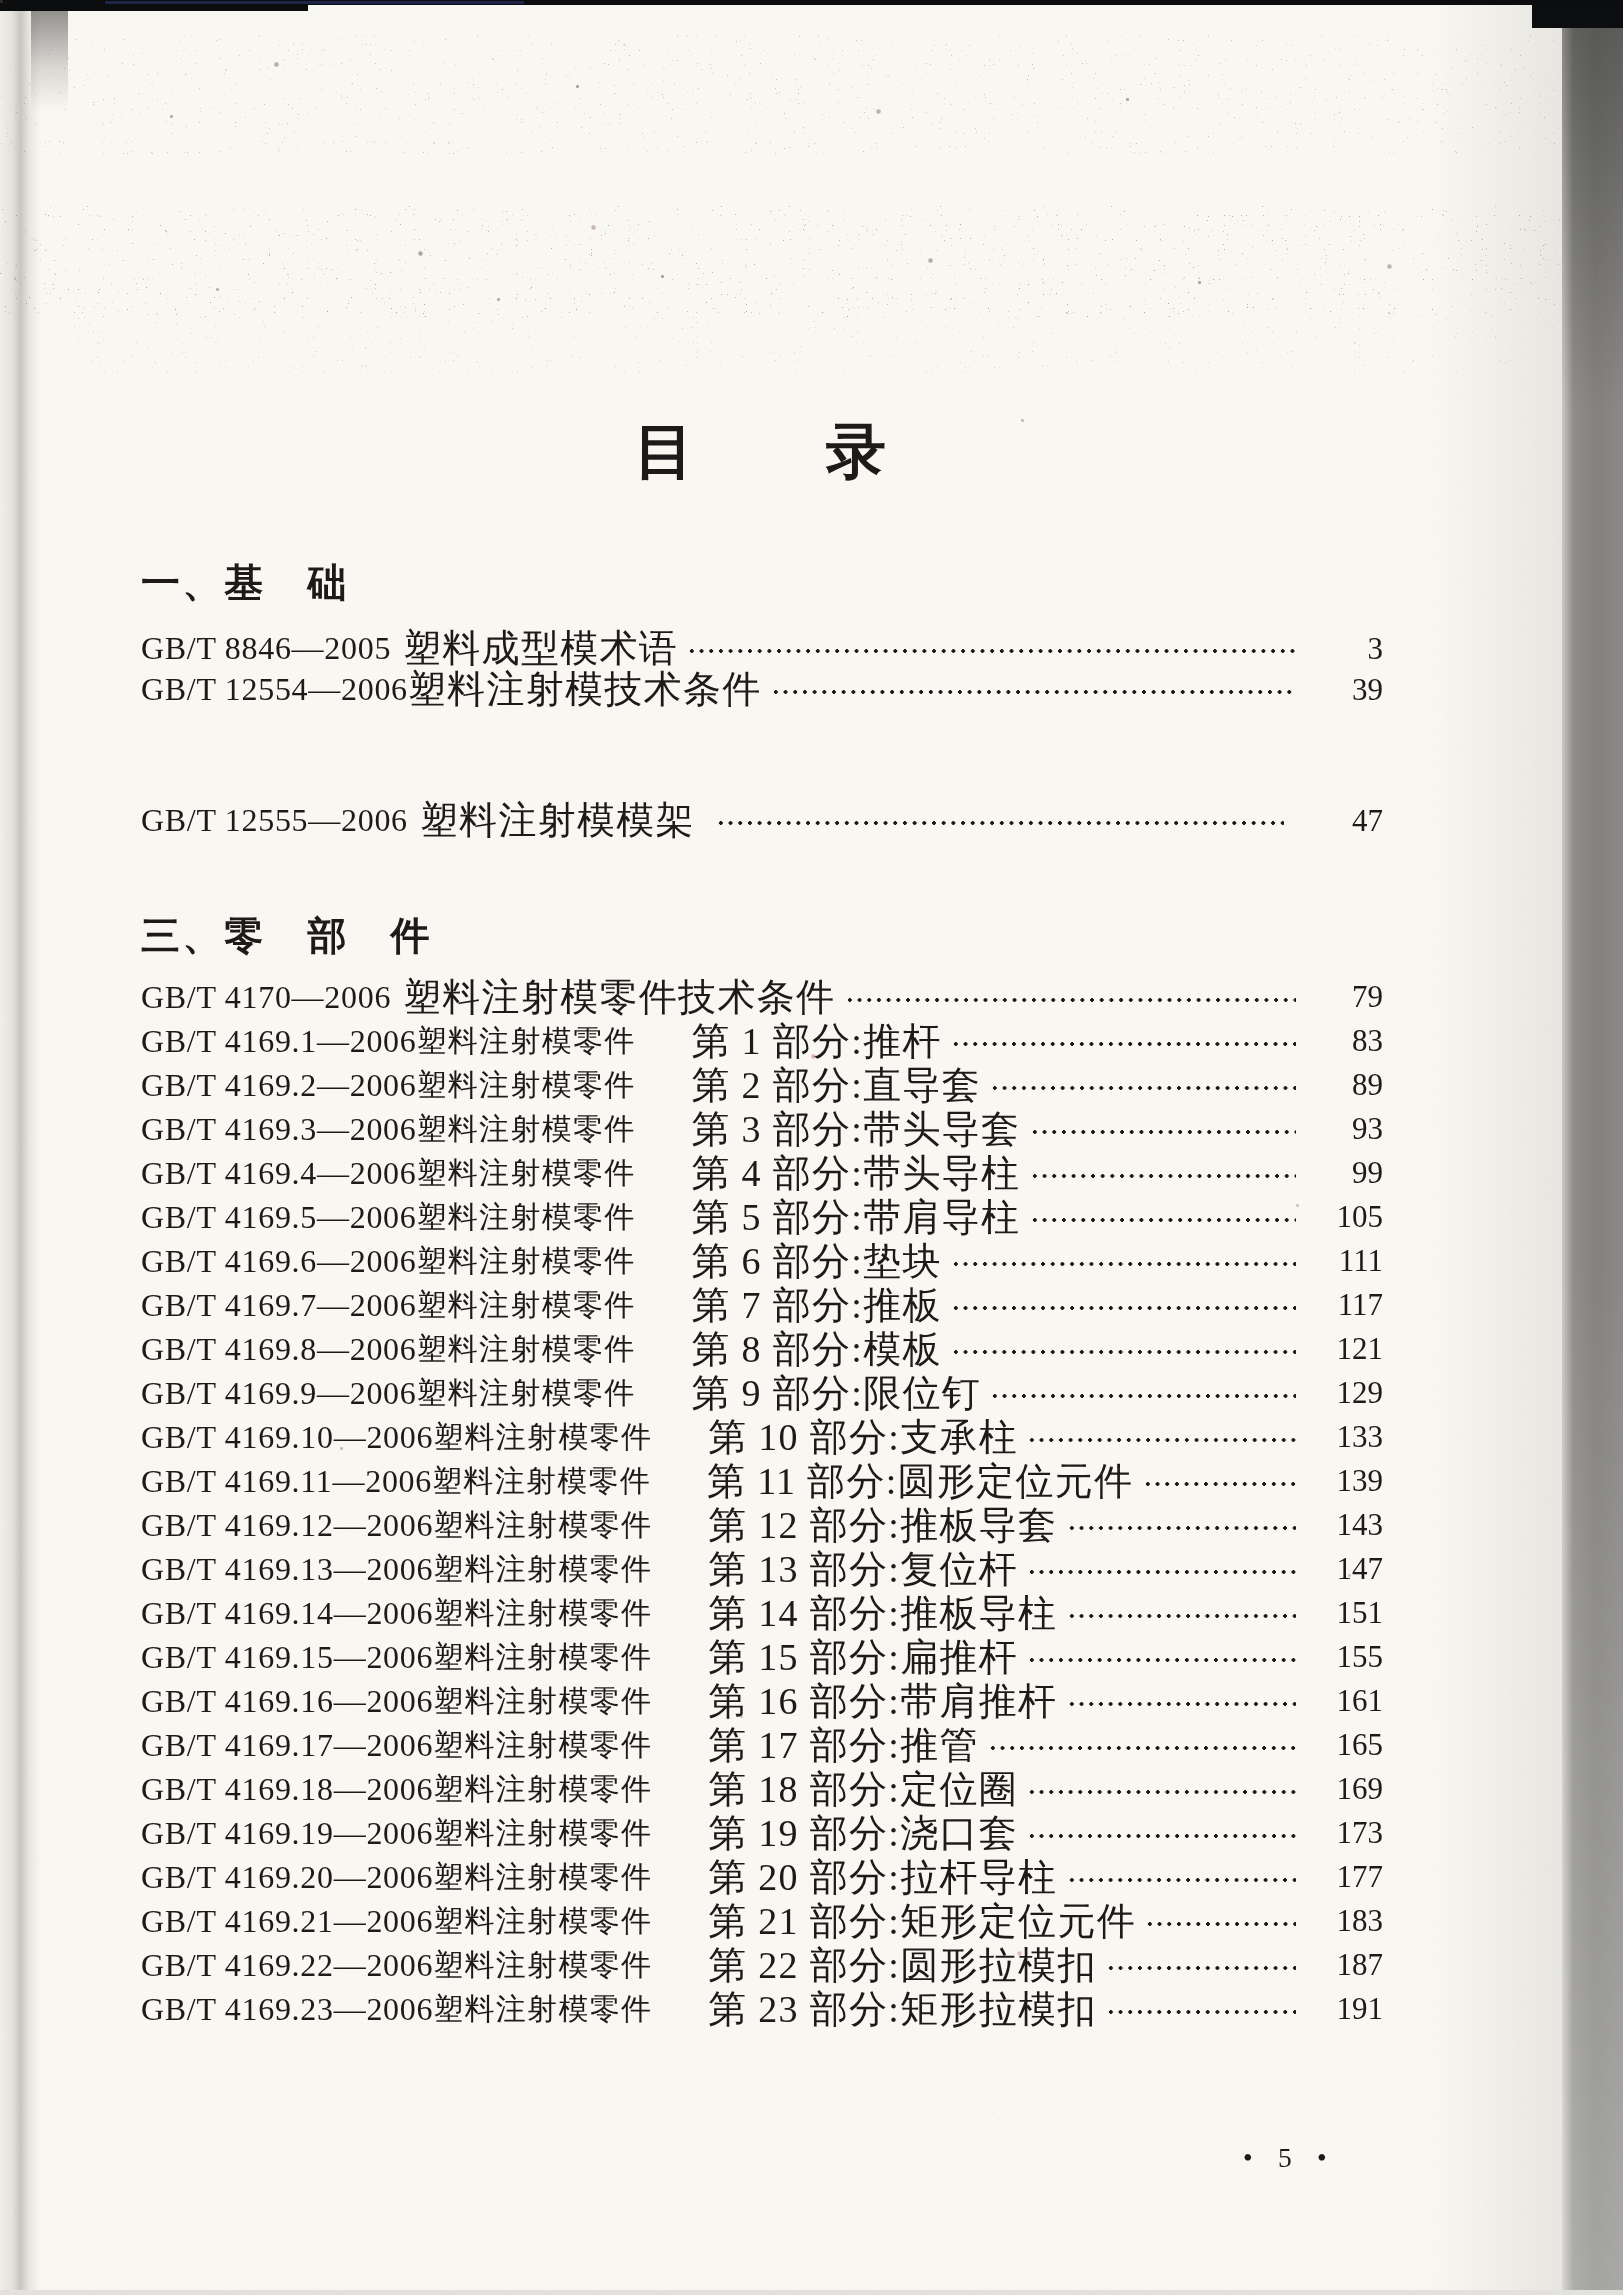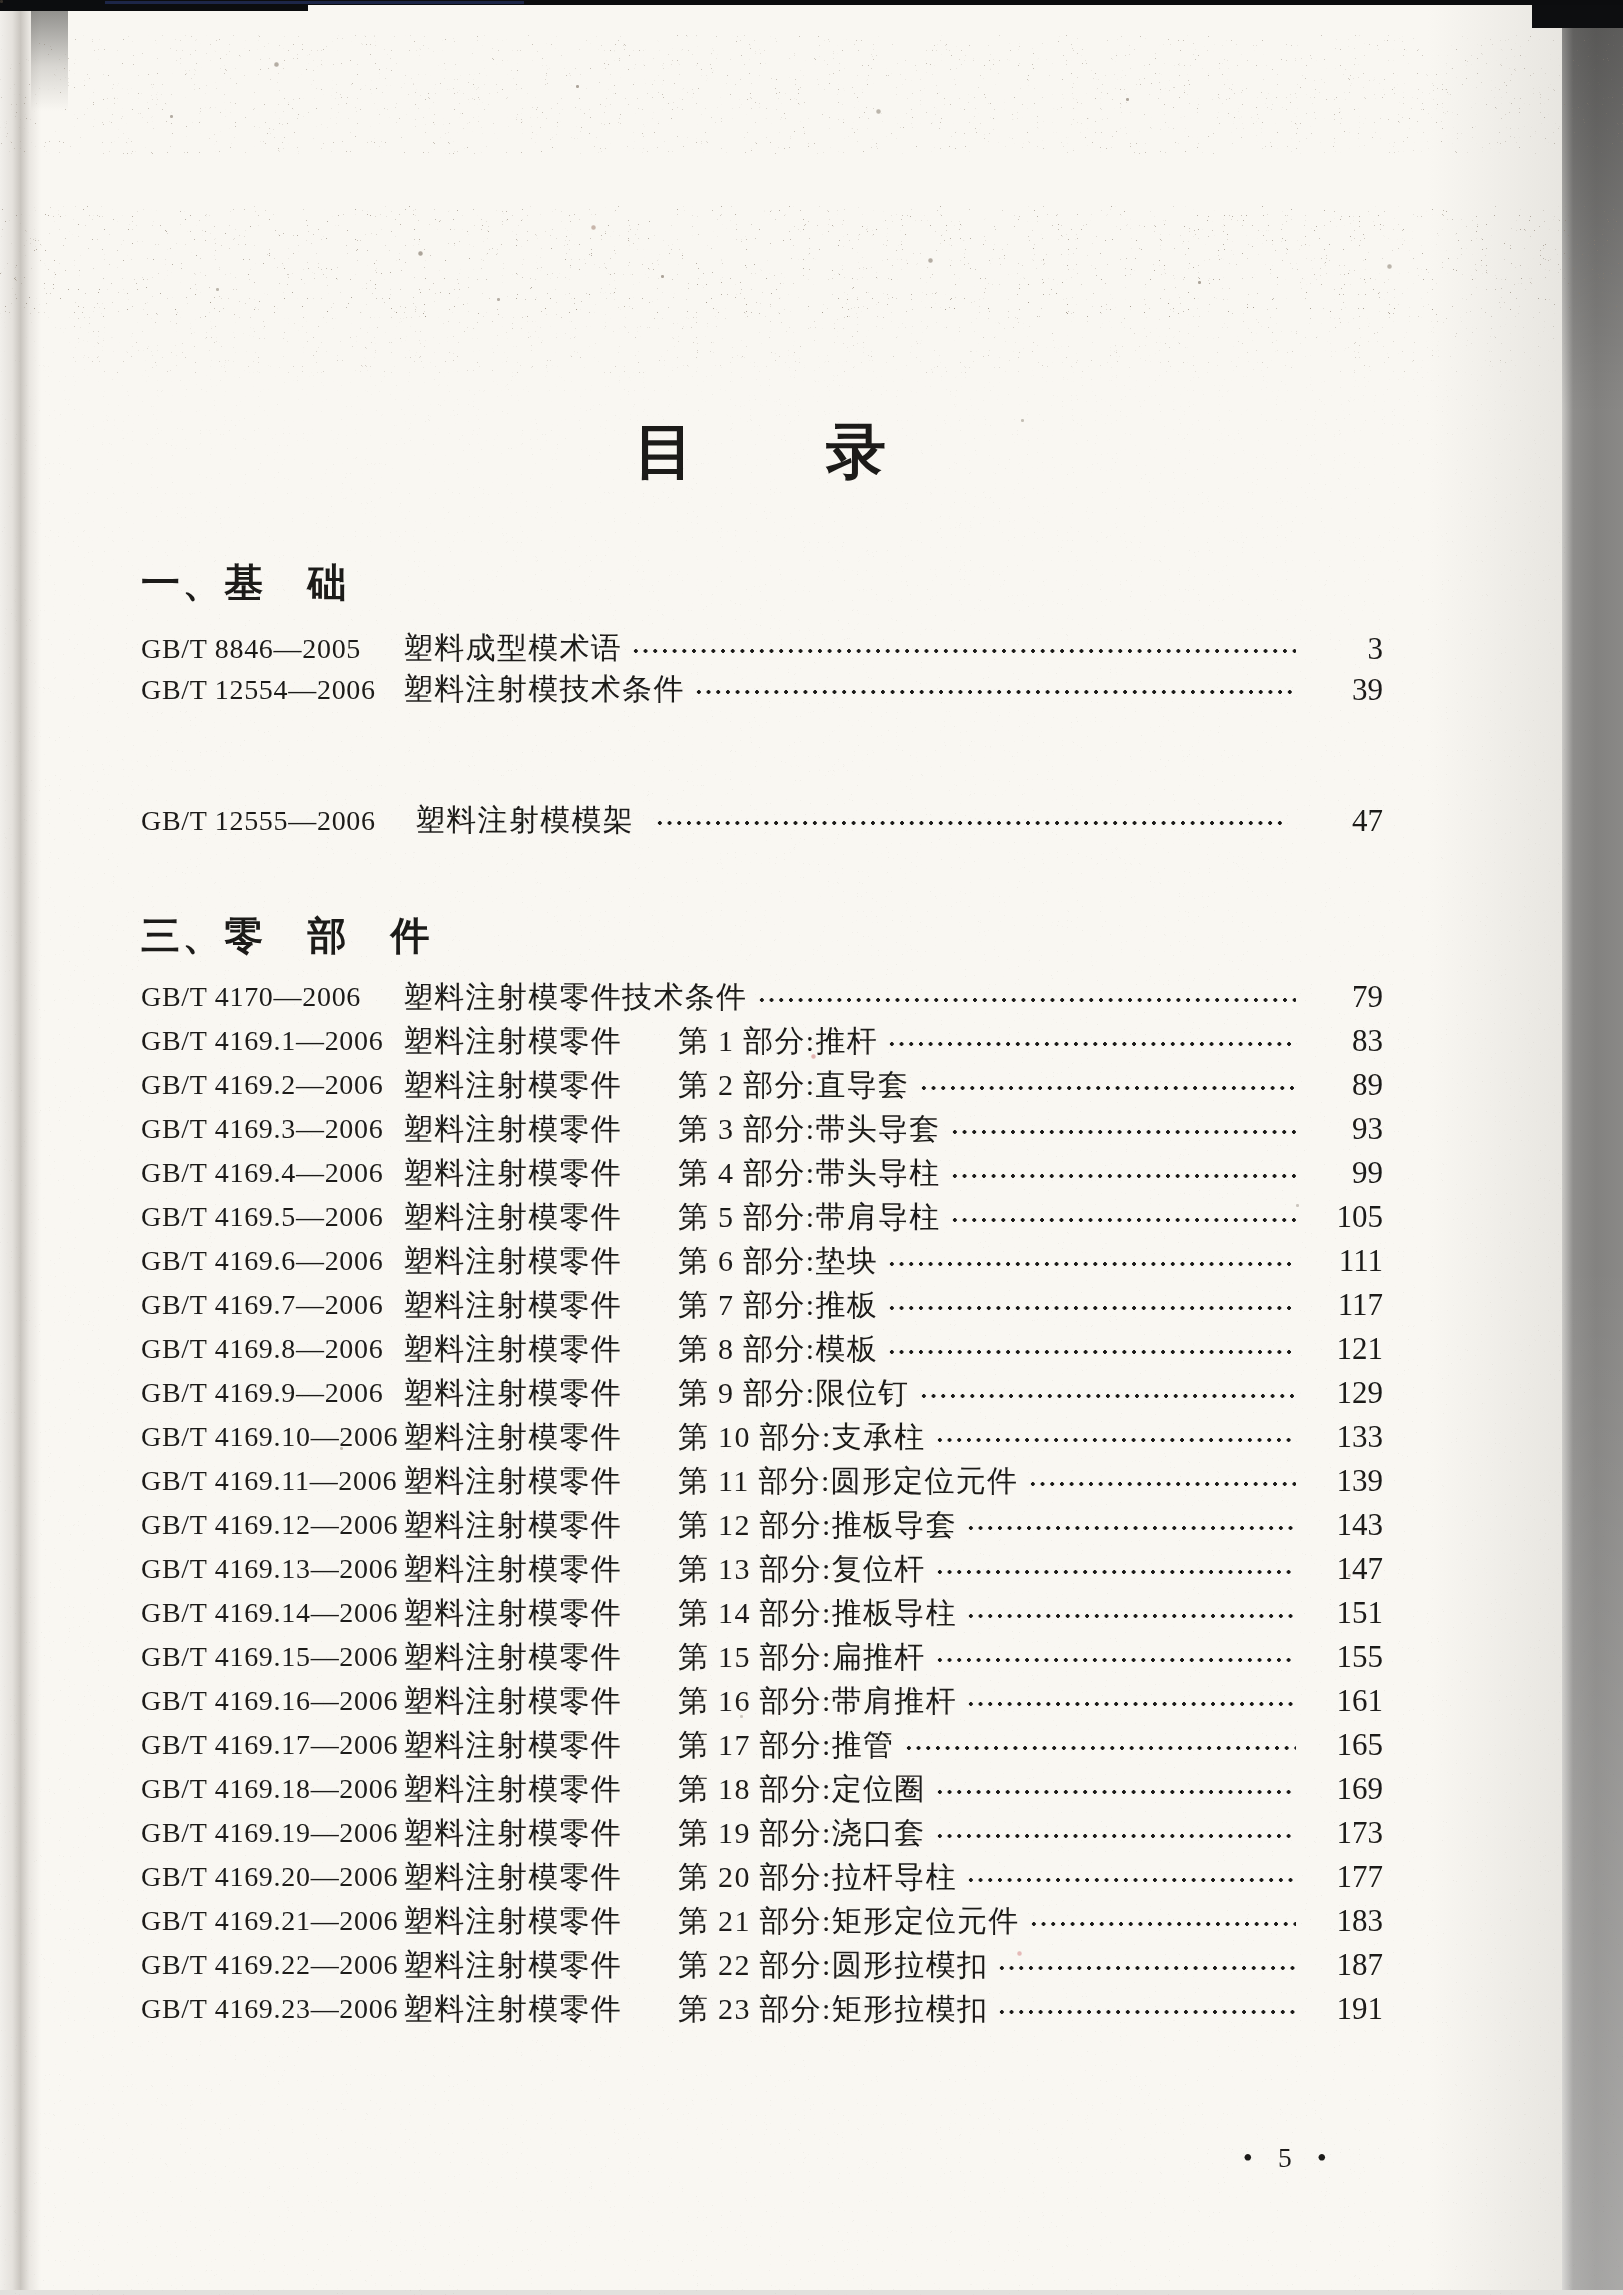--- a/index.html
+++ b/index.html
@@ -40,23 +40,23 @@
   .title{position:absolute;left:141px;top:412px;width:1242px;text-align:center;
     font-size:60px;font-weight:700;letter-spacing:3.9px;}
   .heading{position:absolute;left:141px;width:1242px;
     font-size:39px;font-weight:700;letter-spacing:2.6px;}
   .h1{top:556px;} .h2{top:728px;} .h3{top:909px;}
 
   .group{position:absolute;left:141px;width:1242px;}
   .g1{top:628px;} .g2{top:799px;} .g3{top:975px;}
   .g1 .row{height:41px;} .g2 .row{height:43px;gap:12px;} .g3 .row{height:44px;}
   .row{display:flex;align-items:center;}
-  .c1{flex:0 0 262px;font-size:28px;letter-spacing:0.7px;white-space:nowrap;}
+  .c1{flex:0 0 262px;font-size:32px;letter-spacing:0.7px;white-space:nowrap;}
   .c2{flex:0 0 275px;font-size:30px;letter-spacing:1.3px;white-space:nowrap;}
-  .c3{flex:0 0 auto;font-size:30px;letter-spacing:1.3px;white-space:nowrap;}
+  .c3{flex:0 0 auto;font-size:38px;letter-spacing:1.3px;white-space:nowrap;}
   .dots{flex:1 1 auto;height:7.9px;margin:0 10.5px 0 9.2px;align-self:center;position:relative;top:2.6px;
     background-image:radial-gradient(circle,#1b1a18 1.6px,rgba(0,0,0,0) 2.1px);
     background-size:9.7px 7.9px;background-position:left center;background-repeat:repeat-x;}
   .pg{flex:0 0 77px;text-align:right;font-size:31px;white-space:nowrap;}
 
   .footer{position:absolute;left:1165px;top:2142px;width:249px;height:37px;text-align:center;
     font-size:27.5px;letter-spacing:9.2px;}
 </style>
 </head>
 <body>

